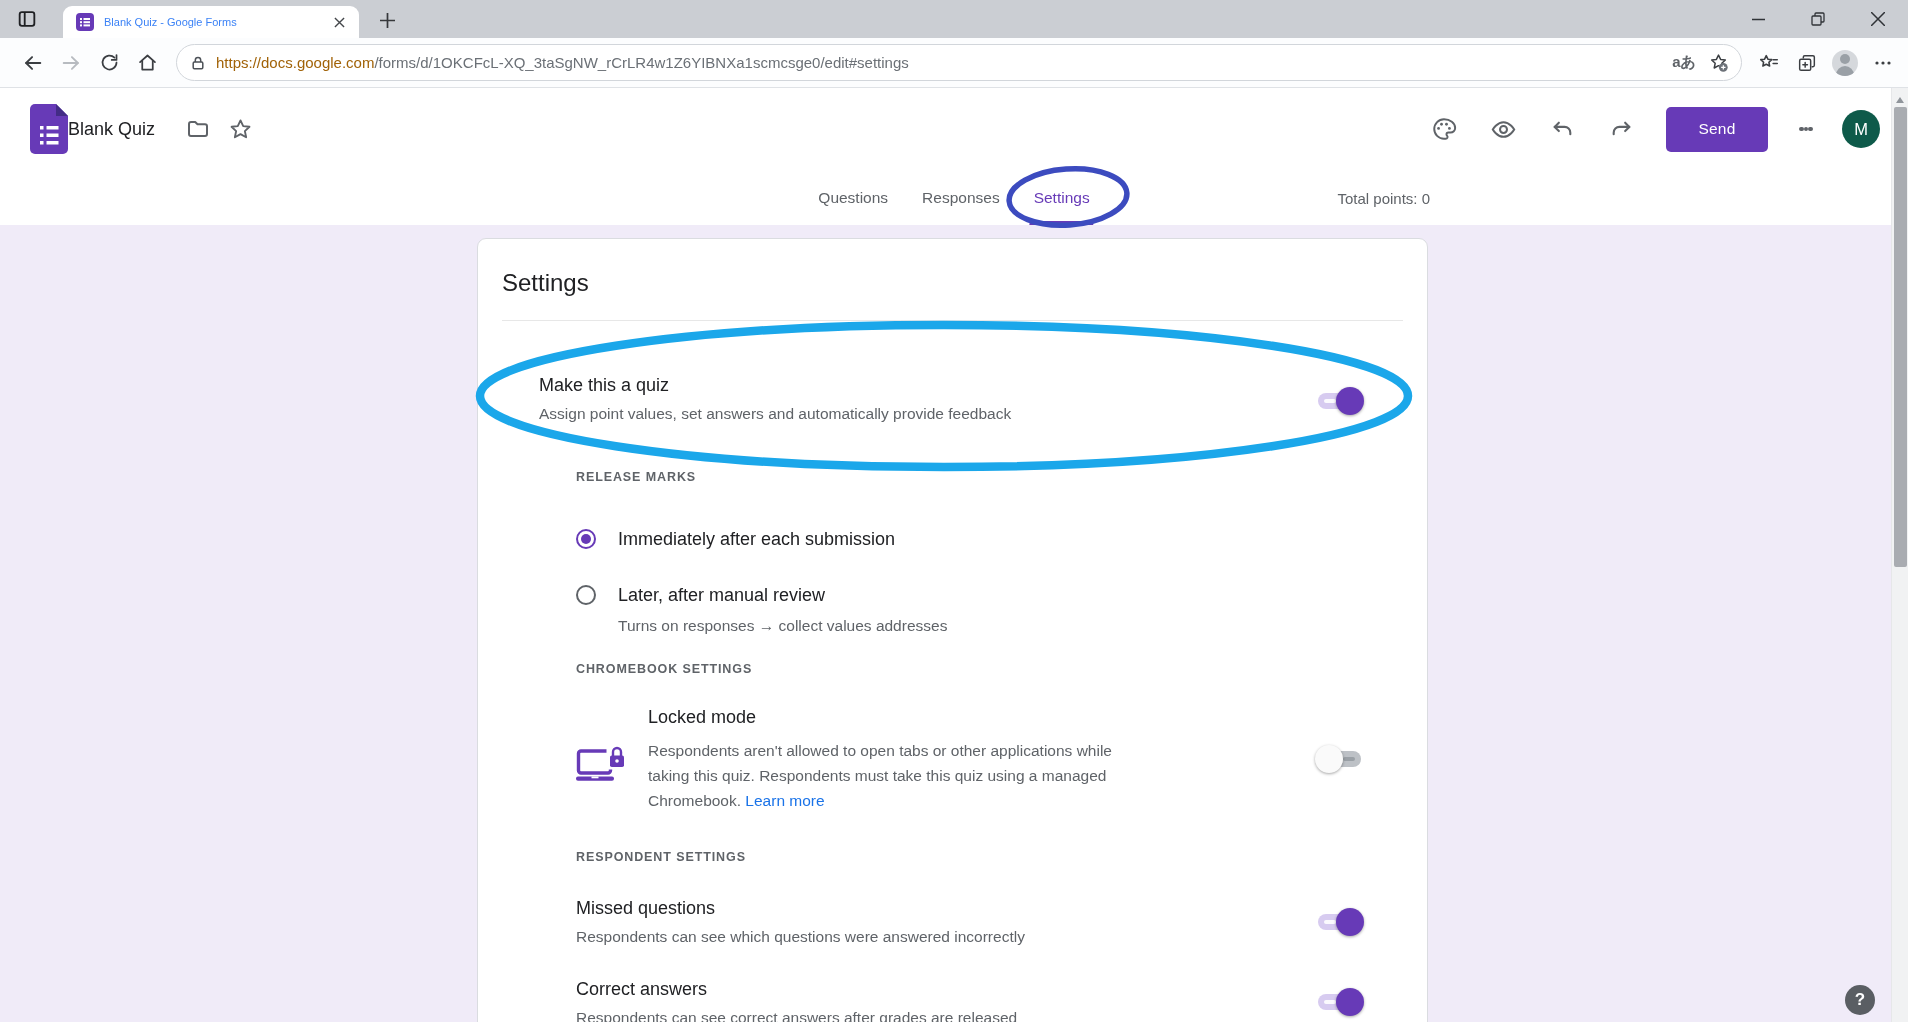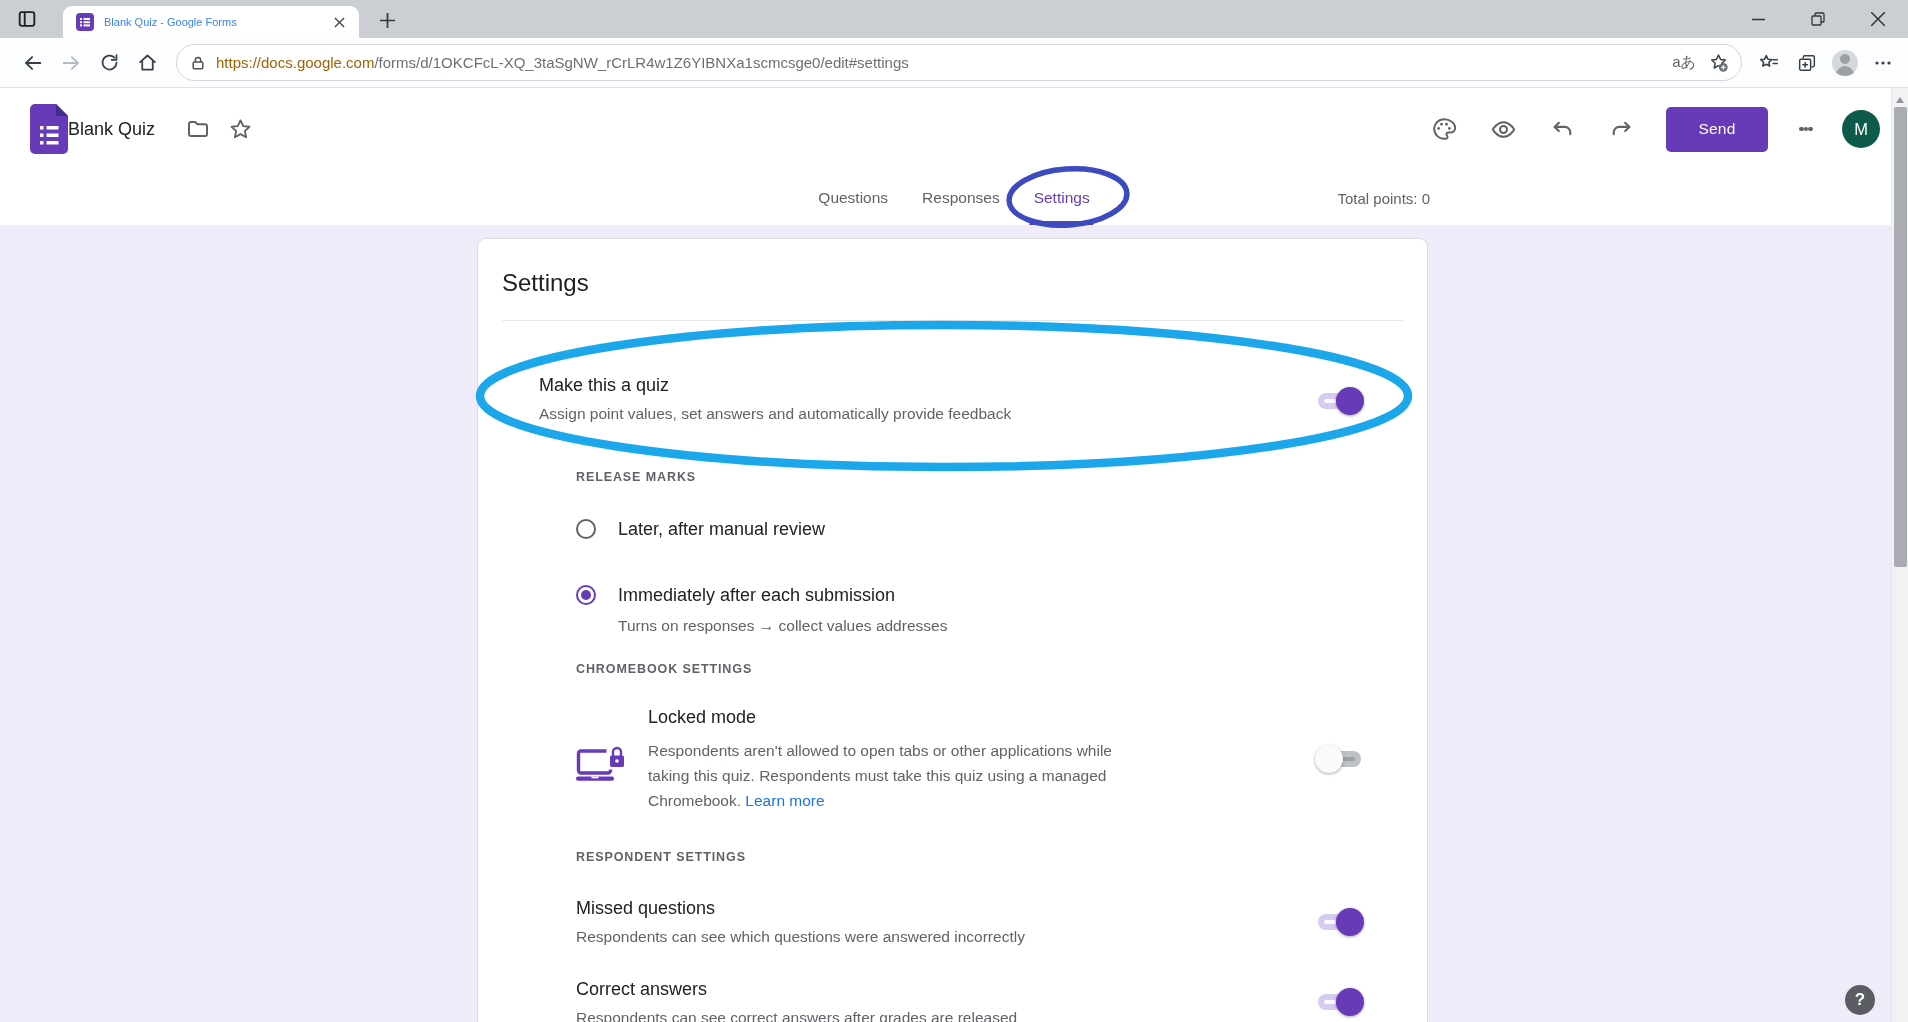--- a/index.html
+++ b/index.html
@@ -20,21 +20,21 @@
 
   
   .toolbar{position:absolute;left:0;top:38px;right:0;height:50px;background:#fcfdfe;border-bottom:1px solid #dfe2e6;
            display:flex;align-items:center;box-sizing:border-box;}
   .tbtn{width:38px;height:38px;display:flex;align-items:center;justify-content:center;border-radius:7px;flex:0 0 auto;}
   .tbtn.first{margin-left:14px;}
   .urlbar{flex:1;height:37px;margin:0 8px 0 10px;background:#fff;border:1px solid #d2d6db;border-radius:19px;
           display:flex;align-items:center;padding:0 6px 0 13px;box-sizing:border-box;min-width:0;}
   .url{flex:1;font-size:15px;color:#6b7076;white-space:nowrap;overflow:hidden;margin-left:10px;}
   .url .host,.url .scheme{color:#a16207;}
-  .ubtn{width:34px;height:32px;display:flex;align-items:center;justify-content:center;border-radius:6px;flex:0 0 auto;}
+  .ubtn{width:34px;height:32px;display:flex;align-items:center;justify-content:center;border-radius:6px;flex:0 0 auto;font-weight:bold;}
   .aa-label{font-size:15px;color:#5f6368;}
   .avatar-generic{width:26px;height:26px;border-radius:50%;background:#d5d8dc;position:relative;overflow:hidden;}
   .avatar-generic::before{content:"";position:absolute;left:8px;top:4.5px;width:10px;height:10px;border-radius:50%;background:#9aa0a6;}
   .avatar-generic::after{content:"";position:absolute;left:4px;top:16px;width:18px;height:12px;border-radius:9px 9px 0 0;background:#9aa0a6;}
   .toolbar .spacer-r{width:6px;flex:0 0 auto;}
 
   
   .formsheader{position:absolute;left:0;top:88px;right:0;height:82px;background:#fff;display:flex;align-items:center;}
   .formslogo{margin-left:30px;flex:0 0 auto;}
   .apptitle{font-size:18px;color:#202124;}
@@ -328,27 +328,27 @@
         <div class="row-title">Make this a quiz</div>
         <div class="row-sub">Assign point values, set answers and automatically provide feedback</div>
         <div class="toggle on tg-quiz">
             <div class="track"></div>
             <div class="thumb"></div>
           </div>
       </div>
 
       <div class="section-label">RELEASE MARKS</div>
 
+      <div class="radio-row">
+        <span class="radio sel"></span>
+        <span class="radio-label">Immediately after each submission</span>
+      </div>
       <div class="radio-row second">
         <span class="radio unsel"></span>
         <span class="radio-label">Later, after manual review</span>
-      </div>
-      <div class="radio-row">
-        <span class="radio sel"></span>
-        <span class="radio-label">Immediately after each submission</span>
       </div>
       <div class="radio-note">Turns on responses → collect values addresses</div>
 
       <div class="section-label cb">CHROMEBOOK SETTINGS</div>
 
       <div class="row locked-row">
         <div class="locked-icon">
           <svg width="50" height="40" viewBox="0 0 50 40">
             <rect x="2.5" y="6" width="32" height="22" rx="2.5" fill="none" stroke="#673ab7" stroke-width="3.4"></rect>
             <rect x="0" y="31.5" width="38" height="4.2" rx="2" fill="#673ab7"></rect>

